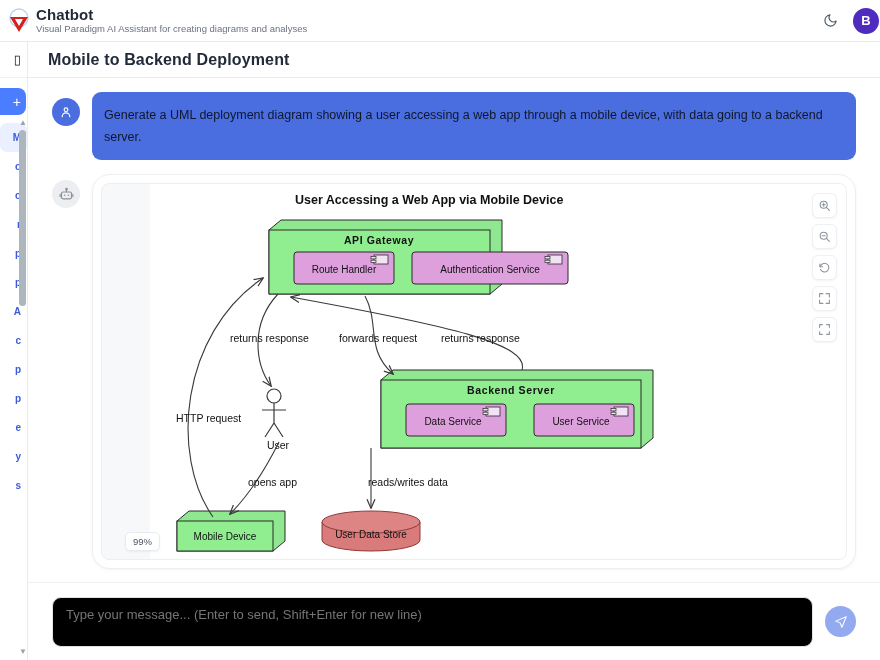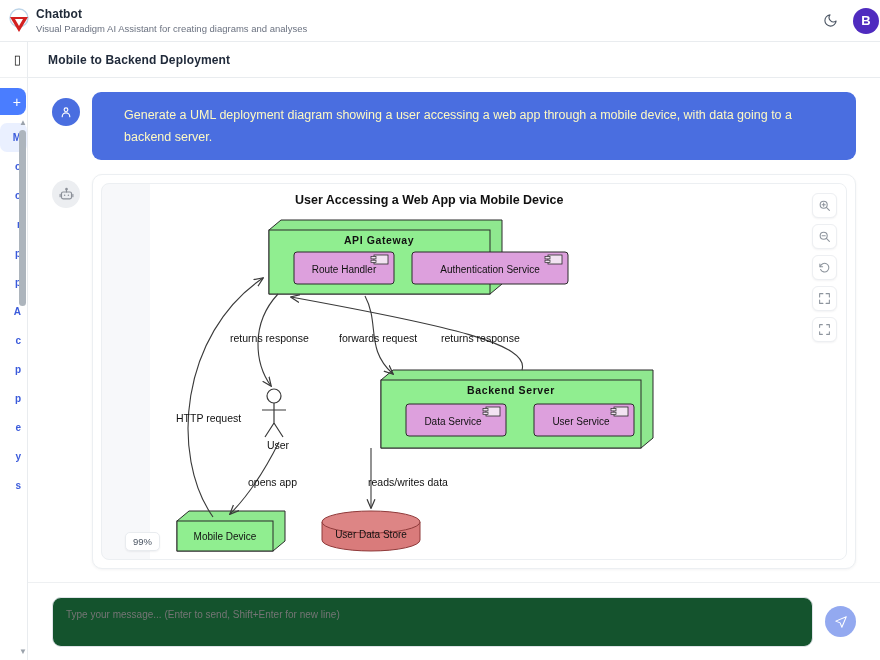--- a/index.html
+++ b/index.html
@@ -13,21 +13,21 @@
   #app { position: relative; width: 880px; height: 660px; }
 
   
   .topbar {
     position: absolute; left: 0; top: 0; width: 880px; height: 42px;
     background: #ffffff; border-bottom: 1px solid #e9ecef;
     display: flex; align-items: center; padding: 0 10px 0 6px;
   }
   .brand-logo { width: 26px; height: 26px; position: relative; flex: 0 0 26px; }
   .brand-text { margin-left: 4px; }
-  .brand-title { font-size: 12px; font-weight: bold; color: #1f2937; line-height: 15px; letter-spacing: .1px;}
+  .brand-title { font-size: 15px; font-weight: bold; color: #1f2937; line-height: 15px; letter-spacing: .1px;}
   .brand-sub { font-size: 9.5px; color: #6b7280; line-height: 13px; text-align: center; }
   .topbar-right { margin-left: auto; display: flex; align-items: center; gap: 13px; }
   .moon-btn { width: 20px; height: 20px; display: flex; align-items: center; justify-content: center; color: #4b5563; }
   .avatar-top {
     width: 26px; height: 26px; border-radius: 50%; background: #4f2bbf;
     color: #fff; font-size: 13px; font-weight: bold;
     display: flex; align-items: center; justify-content: center;
     margin-right: -9px;
   }
 
@@ -58,42 +58,42 @@
   }
   .rail-arrow-up { position: absolute; right: 0px; top: 76px; font-size: 8px; color: #9aa2ab; }
   .rail-arrow-dn { position: absolute; right: 0px; bottom: 4px; font-size: 8px; color: #9aa2ab; }
 
   
   .pageheader {
     position: absolute; left: 28px; top: 42px; width: 852px; height: 36px;
     background: #ffffff; border-bottom: 1px solid #e9ecef;
     display: flex; align-items: center; padding-left: 20px;
   }
-  .pagetitle { font-size: 12px; font-weight: bold; color: #212b3b; letter-spacing: .15px; }
+  .pagetitle { font-size: 16px; font-weight: bold; color: #212b3b; letter-spacing: .15px; }
 
   
   .chat {
     position: absolute; left: 28px; top: 78px; width: 852px; height: 504px;
     background: #ffffff; padding: 14px 24px 0 24px; overflow: hidden;
   }
   .msgrow { display: flex; align-items: flex-start; gap: 12px; }
   .avatar-sm {
     width: 28px; height: 28px; border-radius: 50%;
     display: flex; align-items: center; justify-content: center; flex: 0 0 28px;
   }
   .avatar-user { background: #4a6ee0; color: #fff; margin-top: 6px; }
   .avatar-bot  { background: #eceef1; color: #8b9098; margin-top: 6px; }
   .bubble-user {
-    background: #4a6ee0; color: #fef9c3; border-radius: 9px;
-    padding: 12px 32px; font-size: 12.5px; line-height: 22px; flex: 1;
+    background: #4a6ee0; color: #0f172a; border-radius: 9px;
+    padding: 12px 12px; font-size: 12.5px; line-height: 22px; flex: 1;
   }
 
   .botrow { display: flex; align-items: flex-start; gap: 12px; margin-top: 14px; }
   .card-outer {
-    flex: 1; background: #ffffff; border: 1px solid #eceff2; border-radius: 10px;
+    flex: 1; background: #ffffff; border: 1px solid #eceff2; border-radius: 18px;
     padding: 8px; box-shadow: 0 1px 3px rgba(16,24,40,.05);
     height: 395px; position: relative;
   }
   .card-inner {
     background: #f7f8fa; border: 1px solid #eceff2; border-radius: 8px;
     width: 100%; height: 100%; position: relative; overflow: hidden;
   }
   .diagram-canvas {
     position: absolute; left: 48px; top: 0px; right: 0; bottom: 0;
     background: #ffffff;
@@ -113,22 +113,22 @@
   }
 
   
   .composer {
     position: absolute; left: 28px; top: 582px; width: 852px; height: 78px;
     background: #ffffff; border-top: 1px solid #eef0f2;
     display: flex; align-items: center; padding: 0 24px; gap: 12px;
   }
   .textbox {
     flex: 1; height: 50px; border: 1px solid #dfe3e8; border-radius: 9px;
-    padding: 9px 13px; font-size: 10px; color: #9aa0a6;
-    font-family: "Liberation Sans", sans-serif; background: #14532d; outline: none;
+    padding: 9px 13px; font-size: 13px; color: #9aa0a6;
+    font-family: "Liberation Sans", sans-serif; background: #000000; outline: none;
     resize: none; line-height: 16px;
   }
   .sendbtn {
     width: 31px; height: 31px; border-radius: 50%; background: #93a9f0;
     display: flex; align-items: center; justify-content: center; color: #fff;
     flex: 0 0 31px;
   }
   svg { display: block; }
 </style>
 </head>

